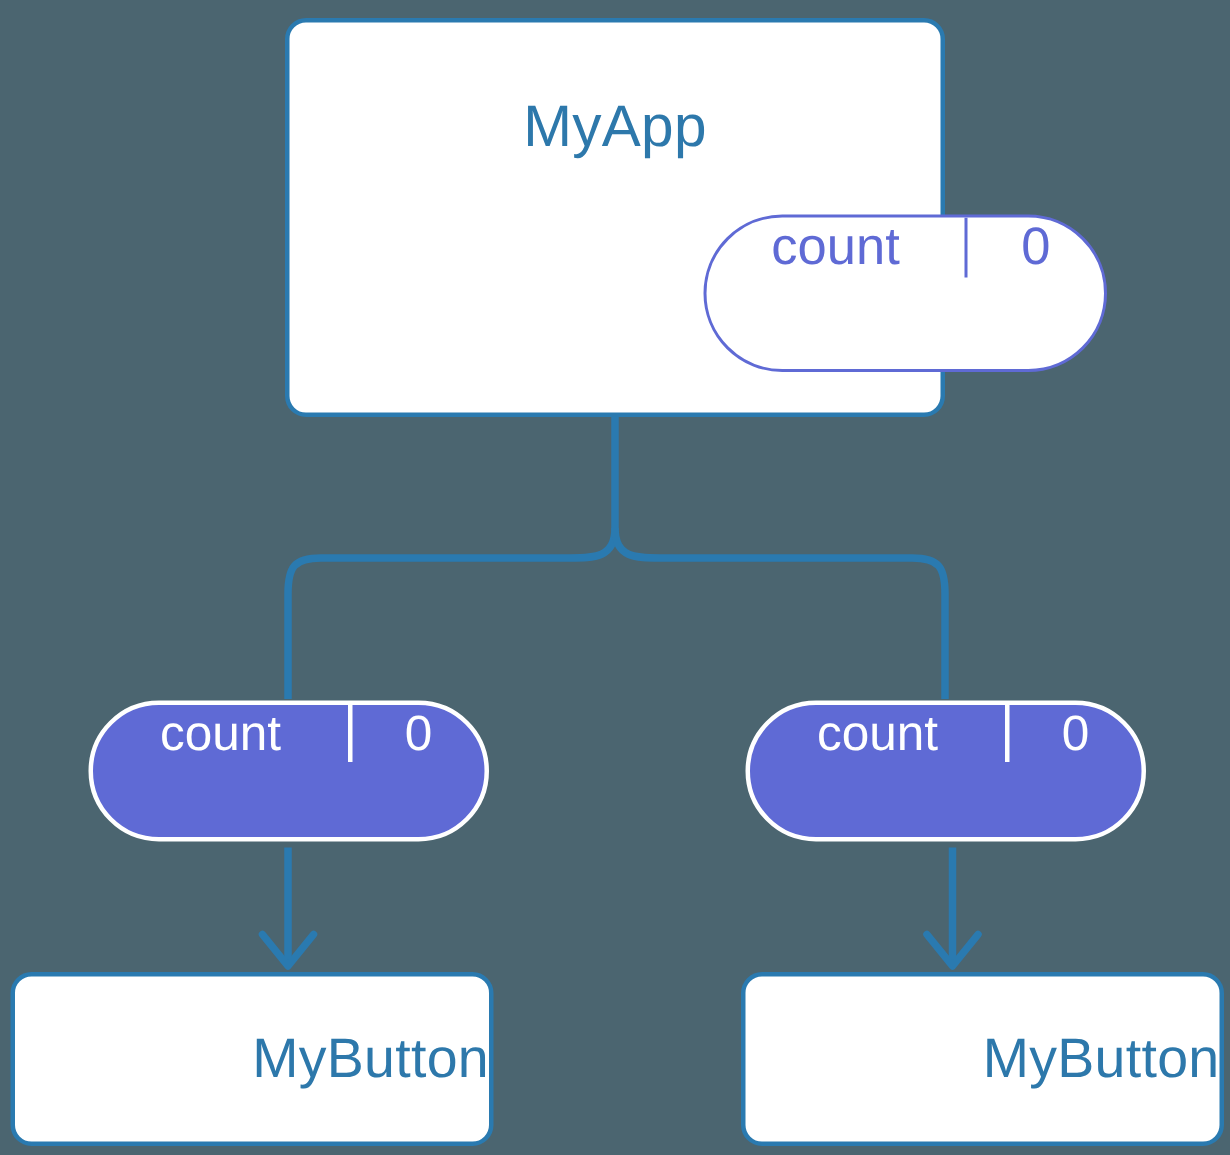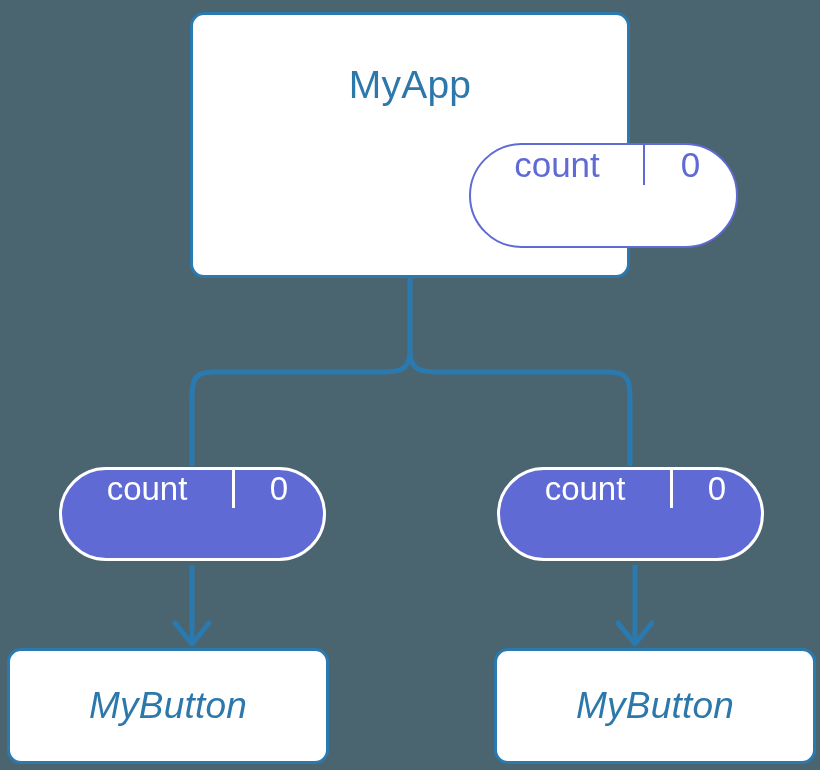--- a/index.html
+++ b/index.html
@@ -115,22 +115,21 @@
     position: absolute;
     top: 648px;
     width: 322px;
     height: 116px;
     background: #ffffff;
     border: 3px solid #2a7ab0;
     border-radius: 14px;
     box-sizing: border-box;
     display: flex;
     align-items: center;
-    justify-content: center;
-    font-style: italic;
+    justify-content: flex-end;
   }
   .btn-card.left  { left: 7px; }
   .btn-card.right { left: 494px; }
   .btn-label {
     font-size: 37px;
     color: #2d78ab;
     letter-spacing: 0.2px;
   }
 </style>
 </head>

